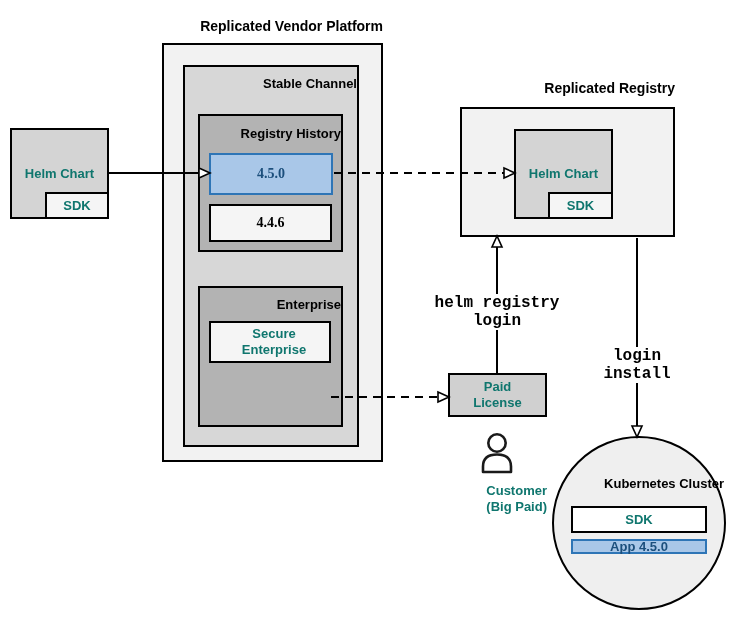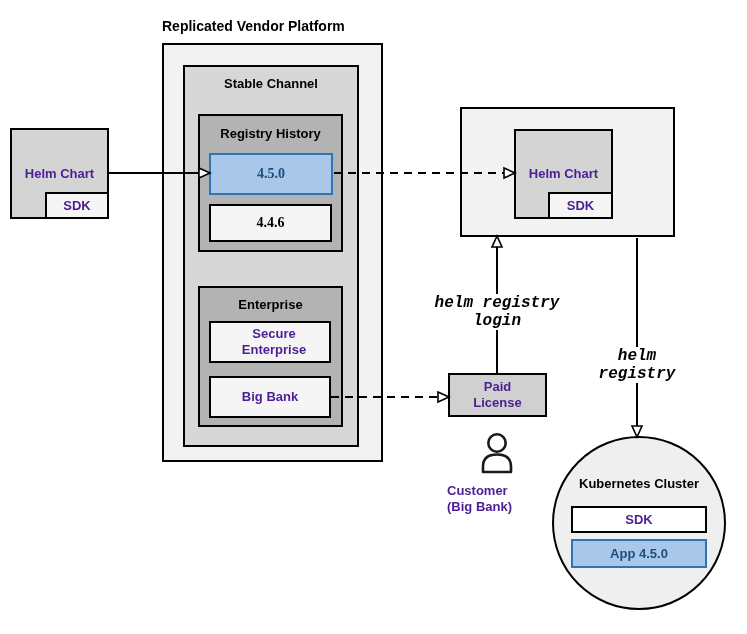--- a/index.html
+++ b/index.html
@@ -14,29 +14,29 @@
     --license-gray:#D0D0D0;
     --circle-gray:#EFEFEF;
   }
   html,body{margin:0;padding:0;background:#fff;}
   .canvas{
     position:relative;width:747px;height:634px;background:#fff;overflow:hidden;
     font-family:"Liberation Sans",sans-serif;
   }
   .box{position:absolute;box-sizing:border-box;border:2px solid #000;}
   .flexc{display:flex;align-items:center;justify-content:center;text-align:center;}
-  .lbl{font-weight:bold;font-size:13px;color:#4c1d95;line-height:16px;}
-  .toplabel{position:absolute;left:0;right:0;text-align:center;font-weight:bold;font-size:13px;color:#000;}
-  .title{position:absolute;text-align:left;font-weight:bold;font-size:14px;color:#000;}
+  .lbl{font-weight:bold;font-size:13px;color:#0f766e;line-height:16px;}
+  .toplabel{position:absolute;left:0;right:0;text-align:right;font-weight:bold;font-size:13px;color:#000;}
+  .title{position:absolute;text-align:right;font-weight:bold;font-size:14px;color:#000;}
   .ver{font-weight:bold;font-size:14px;font-family:Liberation Serif, serif;}
   .blue{background:var(--accent-fill);border-color:var(--accent-border);color:var(--accent-text);}
   .cmd{
     position:absolute;text-align:center;background:#fff;color:#000;
     font-family:"Liberation Mono","DejaVu Sans Mono",monospace;
-    font-weight:bold;font-size:16px;line-height:18px;z-index:7;font-style:italic;
+    font-weight:bold;font-size:16px;line-height:18px;z-index:7;
   }
   .overlay{position:absolute;left:0;top:0;z-index:5;pointer-events:none;}
   .subbox{position:absolute;right:-2px;bottom:-2px;box-sizing:border-box;border:2px solid #000;
           background:var(--box-offwhite);display:flex;align-items:center;justify-content:center;}
 </style>
 </head>
 <body>
 
 <div class="canvas">
 
@@ -56,58 +56,56 @@
   <div class="box flexc ver" style="left:209px;top:204px;width:123px;height:38px;background:var(--box-offwhite);">
     <span>4.4.6</span>
   </div>
 
   <div class="box" style="left:198px;top:286px;width:145px;height:141px;background:var(--panel-dark);">
     <div class="toplabel" style="top:9px;">Enterprise</div>
   </div>
   <div class="box flexc" style="left:209px;top:321px;width:122px;height:42px;background:var(--box-offwhite);padding-left:8px;">
     <span class="lbl" style="width:92px;">Secure Enterprise</span>
   </div>
-  <div class="box flexc" style="left:209px;top:376px;width:122px;height:42px;background:var(--box-offwhite);">
-    <span class="lbl">Big Bank</span>
-  </div>
 
   <div class="box flexc" style="left:10px;top:128px;width:99px;height:91px;background:var(--box-gray);">
     <span class="lbl">Helm Chart</span>
     <div class="subbox" style="width:64px;height:27px;">
       <span class="lbl">SDK</span>
     </div>
   </div>
 
+  <div class="title" style="left:460px;top:80px;width:215px;">Replicated Registry</div>
   <div class="box" style="left:460px;top:107px;width:215px;height:130px;background:var(--panel-light);"></div>
   <div class="box flexc" style="left:514px;top:129px;width:99px;height:90px;background:var(--box-gray);">
     <span class="lbl">Helm Chart</span>
     <div class="subbox" style="width:65px;height:27px;">
       <span class="lbl">SDK</span>
     </div>
   </div>
 
   <div class="box flexc" style="left:448px;top:373px;width:99px;height:44px;background:var(--license-gray);">
     <span class="lbl" style="width:52px;">Paid License</span>
   </div>
 
   <svg class="overlay" style="left:480px;top:428px;z-index:4;" width="34" height="48" viewBox="0 0 34 48">
     <circle cx="17" cy="15" r="8.7" fill="none" stroke="#1a1a1a" stroke-width="2.6"></circle>
     <path d="M3 44 L3 38.5 Q3 26.5 17 26.5 Q31 26.5 31 38.5 L31 44 Z" fill="none" stroke="#1a1a1a" stroke-width="2.6" stroke-linejoin="round"></path>
   </svg>
-  <div style="position:absolute;left:447px;top:483px;width:100px;text-align:left;z-index:4;">
+  <div style="position:absolute;left:447px;top:483px;width:100px;text-align:right;z-index:4;">
     <div class="lbl">Customer</div>
-    <div class="lbl">(Big Bank)</div>
+    <div class="lbl">(Big Paid)</div>
   </div>
 
   <div class="box" style="left:552px;top:436px;width:174px;height:174px;border-radius:50%;background:var(--circle-gray);">
     <div class="toplabel" style="top:38px;">Kubernetes Cluster</div>
     <div class="box flexc lbl" style="left:17px;top:68px;width:136px;height:27px;background:#ffffff;">
       <span>SDK</span>
     </div>
-    <div class="box flexc lbl blue" style="left:17px;top:101px;width:136px;height:29px;">
+    <div class="box flexc lbl blue" style="left:17px;top:101px;width:136px;height:15px;">
       <span>App 4.5.0</span>
     </div>
   </div>
 
   <svg class="overlay" width="747" height="634" viewBox="0 0 747 634">
     <g stroke="#000" stroke-width="2" fill="none">
       <path d="M109 173 H199"></path>
       <path d="M334 173 H504" stroke-dasharray="8 6"></path>
       <path d="M331 397 H438" stroke-dasharray="8 6"></path>
       <path d="M497 373 V247"></path>
@@ -116,15 +114,15 @@
     <g stroke="#000" stroke-width="1.6" fill="#ffffff">
       <polygon points="210,173 199,168 199,178"></polygon>
       <polygon points="515,173 504,168 504,178"></polygon>
       <polygon points="449,397 438,392 438,402"></polygon>
       <polygon points="497,236 492,247 502,247"></polygon>
       <polygon points="637,437 632,426 642,426"></polygon>
     </g>
   </svg>
 
   <div class="cmd" style="left:407px;top:294px;width:180px;">helm registry login</div>
-  <div class="cmd" style="left:578px;top:347px;width:118px;">helm registry</div>
+  <div class="cmd" style="left:578px;top:347px;width:118px;">login install</div>
 
 </div>
 
 </body></html>

